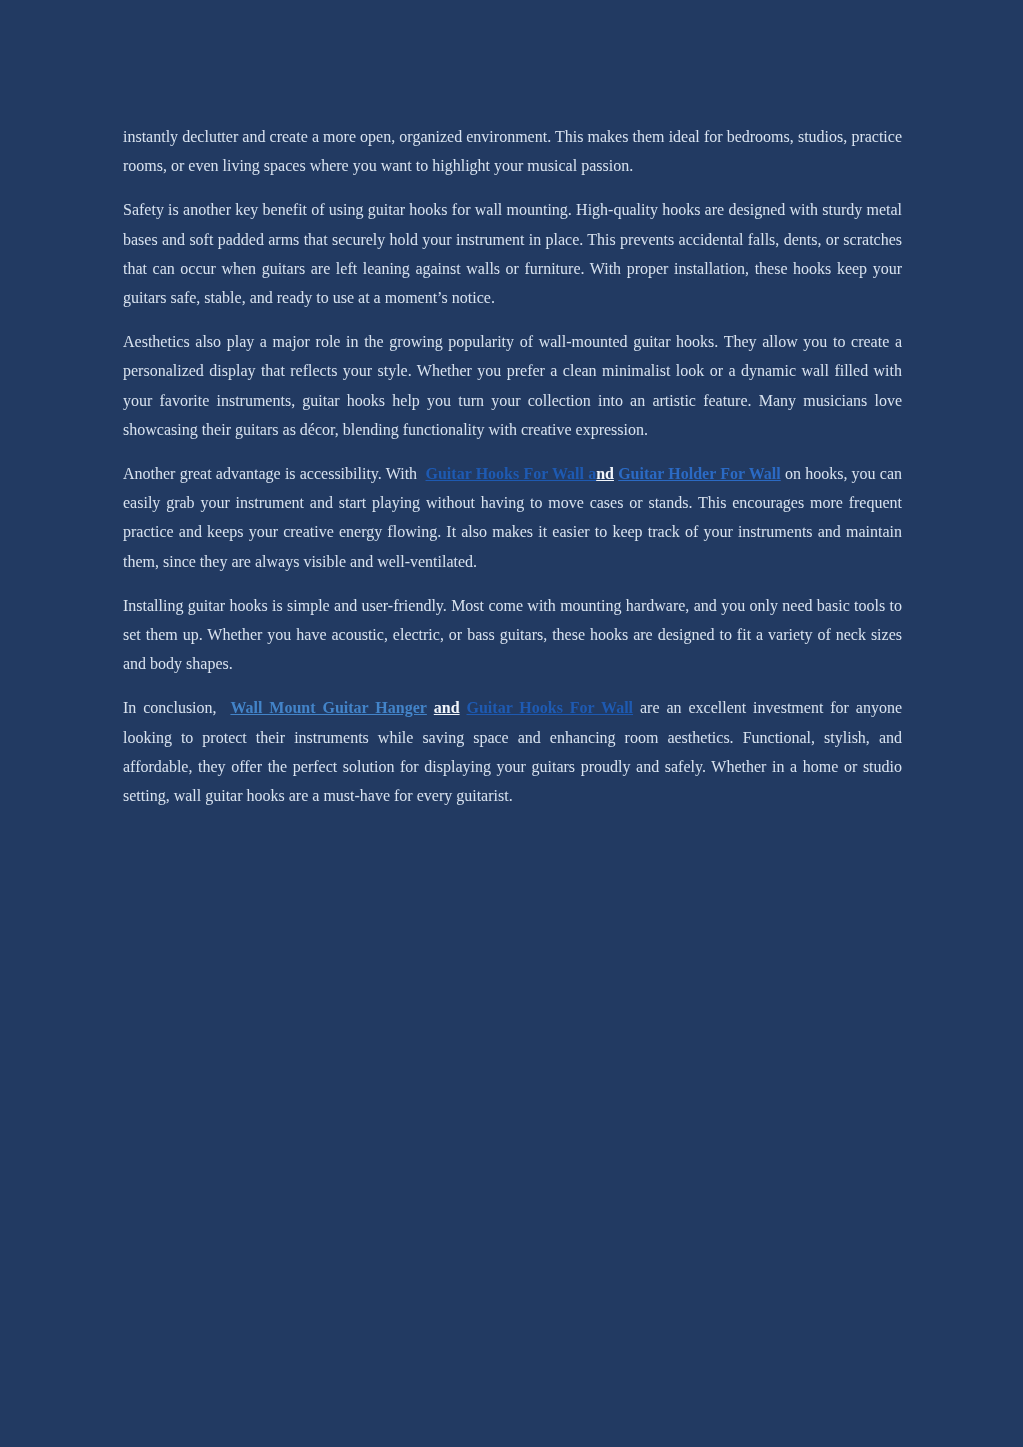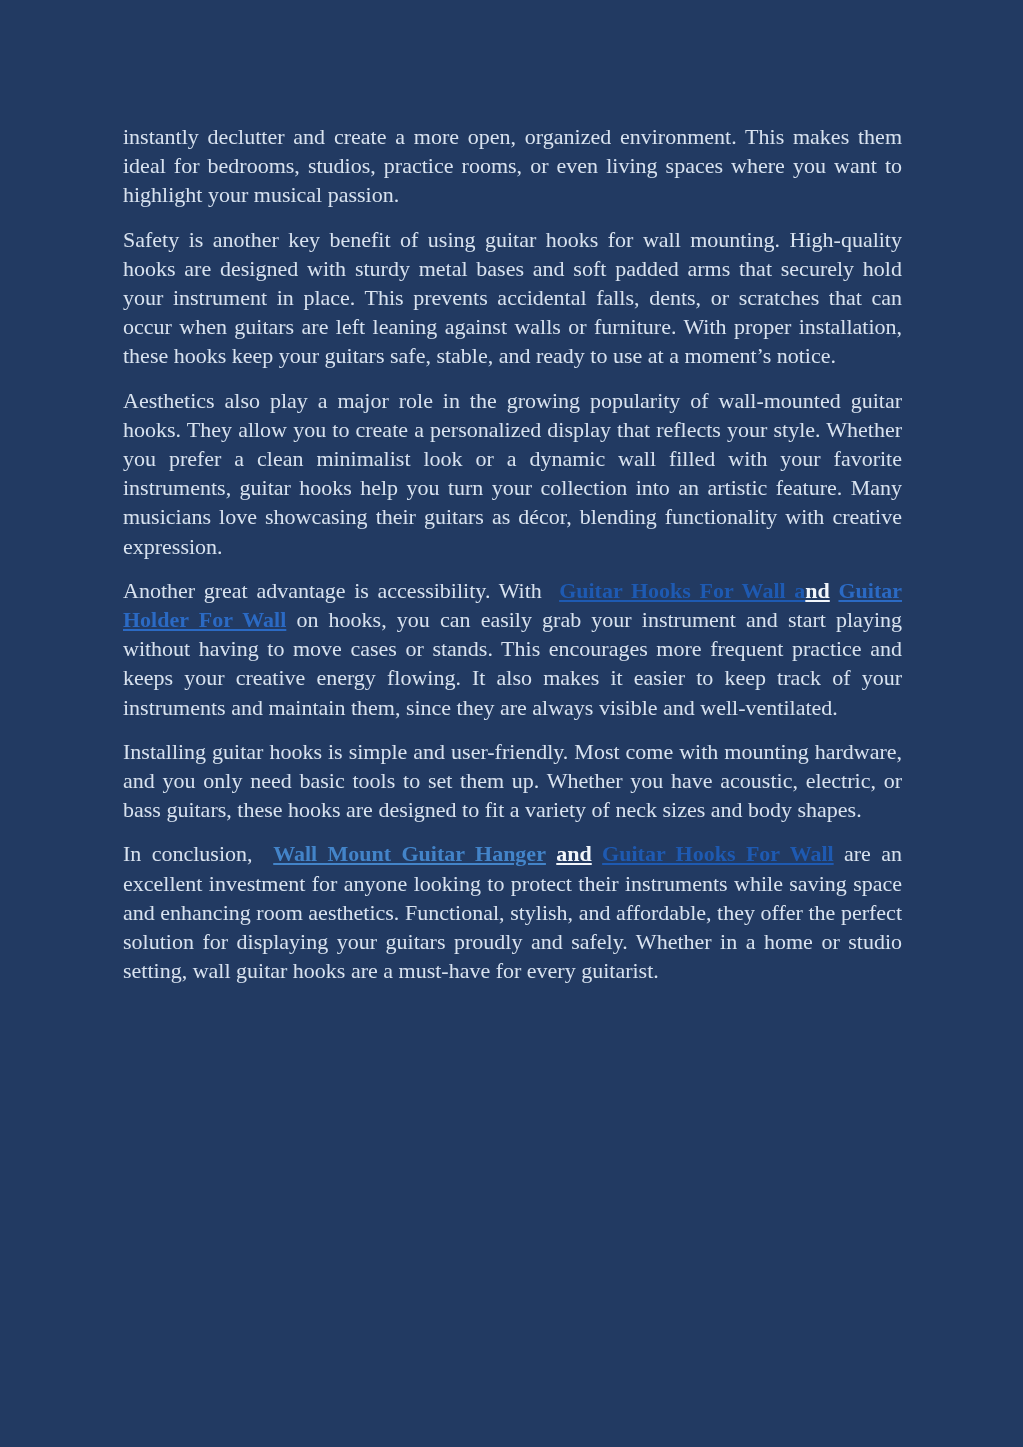--- a/index.html
+++ b/index.html
@@ -24,21 +24,21 @@
     height: 1447px;
     background: var(--bg);
     overflow: hidden;
   }
   .content {
     position: absolute;
     left: 123px;
     top: 122px;
     width: 779px;
     color: var(--text);
-    font-size: 22px;
+    font-size: 16px;
     line-height: 29.2px;
     text-align: justify;
   }
   .content p {
     margin: 0 0 15px 0;
   }
   .content a.link {
     font-weight: bold;
     cursor: pointer;
   }

